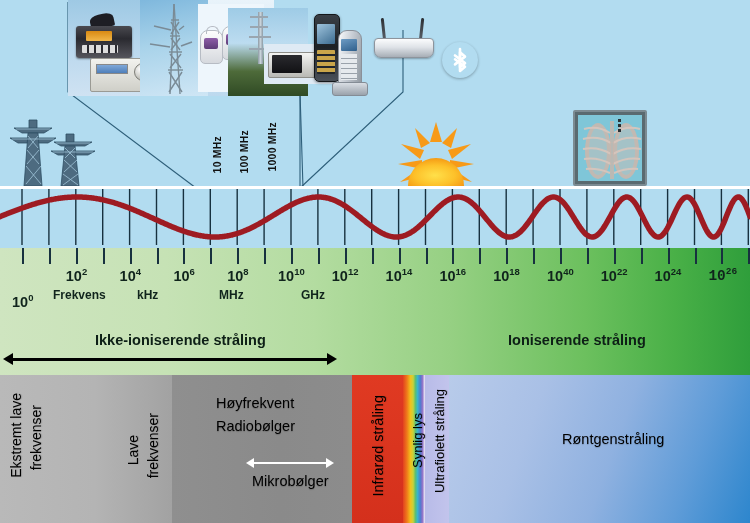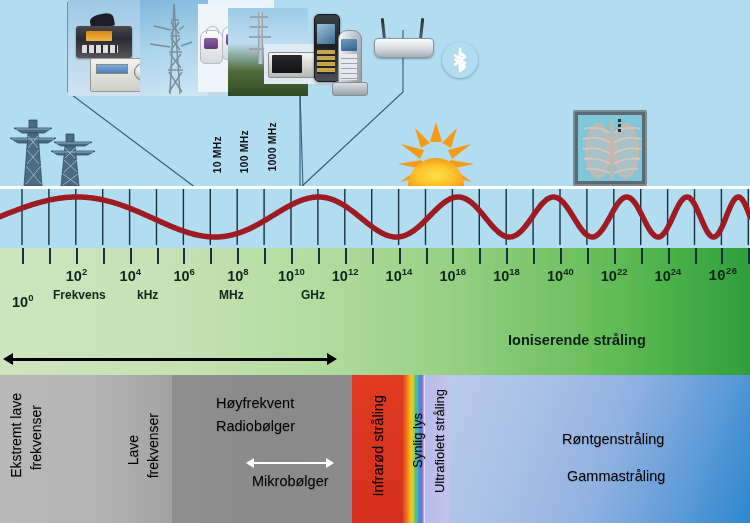--- a/index.html
+++ b/index.html
@@ -410,20 +410,21 @@
         <div class="expo" style="left: 600.8px; top: 18px;"><span>10</span><sup>22</sup></div>
         <div class="expo" style="left: 654.6px; top: 18px;"><span>10</span><sup>24</sup></div>
         <div class="expo" style="left: 708.4px; top: 18px; font-family: Liberation Mono, monospace;"><span>10</span><sup>26</sup></div>
       </div>
 
     <div class="unit" style="left:8px;top:40px;">Frekvens</div>
     <div class="unit" style="left:92px;top:40px;">kHz</div>
     <div class="unit" style="left:174px;top:40px;">MHz</div>
     <div class="unit" style="left:256px;top:40px;">GHz</div>
 
+    <div class="radlab" style="left:95px;top:84px;">Ikke-ioniserende stråling</div>
     <div class="radlab" style="left:508px;top:84px;">Ioniserende stråling</div>
 
     <div class="blkarrow" style="left:12px;top:110px;width:316px;"></div>
   </div>
 
   <div class="bottom">
 
     <div class="seg" style="left:0;width:172px;background:linear-gradient(90deg,#b9b9b9 0%,#b4b4b4 55%,#a2a2a2 100%);"></div>
     <div class="seg" style="left:172px;width:180px;background:linear-gradient(90deg,#8f8f8f 0%,#8a8a8a 60%,#8c8c8c 100%);"></div>
 
@@ -448,15 +449,14 @@
     <div class="blabel" style="left:216px;top:43px;">Radiobølger</div>
 
     <div class="arrowline" style="left:253px;top:87px;width:74px;"></div>
     <div class="blabel" style="left:252px;top:98px;">Mikrobølger</div>
 
     <div class="blabel vert" style="left:370px;top:20px;">Infrarød stråling</div>
     <div class="blabel vert" style="left:410px;top:38px;font-size:13px;">Synlig lys</div>
     <div class="blabel vert" style="left:432px;top:14px;font-size:13px;">Ultrafiolett stråling</div>
 
     <div class="blabel" style="left:562px;top:56px;">Røntgenstråling</div>
-    <div class="blabel" style="left:567px;top:93px;">Gammastråling</div>
   </div>
 </div>
 
 </body></html>

